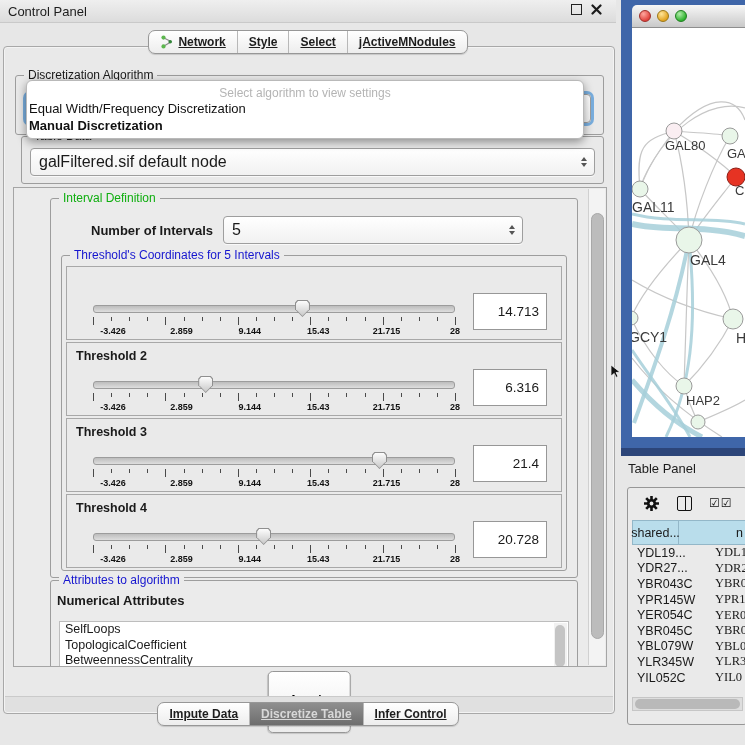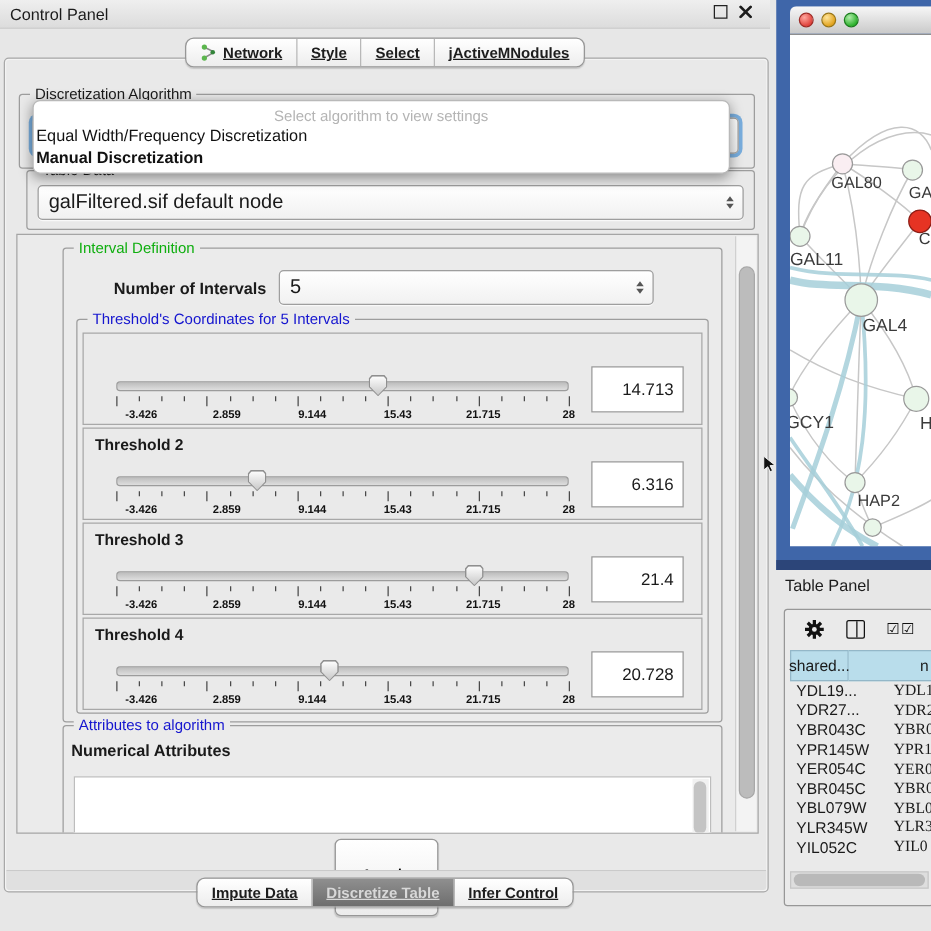--- a/index.html
+++ b/index.html
@@ -360,20 +360,25 @@
               <div class="valbox">20.728</div>
             </div>
           </div>
       </div>
     </div>
 
     <div class="group" style="left:36px;top:392px;width:526px;height:96px;">
       <span class="legend blue inbg">Attributes to algorithm</span>
       <div class="bold-label" style="position:absolute;left:6px;top:12px;">Numerical Attributes</div>
       <div class="attr-list">
+        <div id="attr-items">
+            <div class="item">SelfLoops</div>
+            <div class="item">TopologicalCoefficient</div>
+            <div class="item">BetweennessCentrality</div>
+          </div>
         <span class="attr-scroll">
             <i></i>
           </span>
       </div>
     </div>
 
     <div class="vscroll">
       <span class="thumb-v" style="top:24px;height:424px;"></span>
     </div>
   </div>

